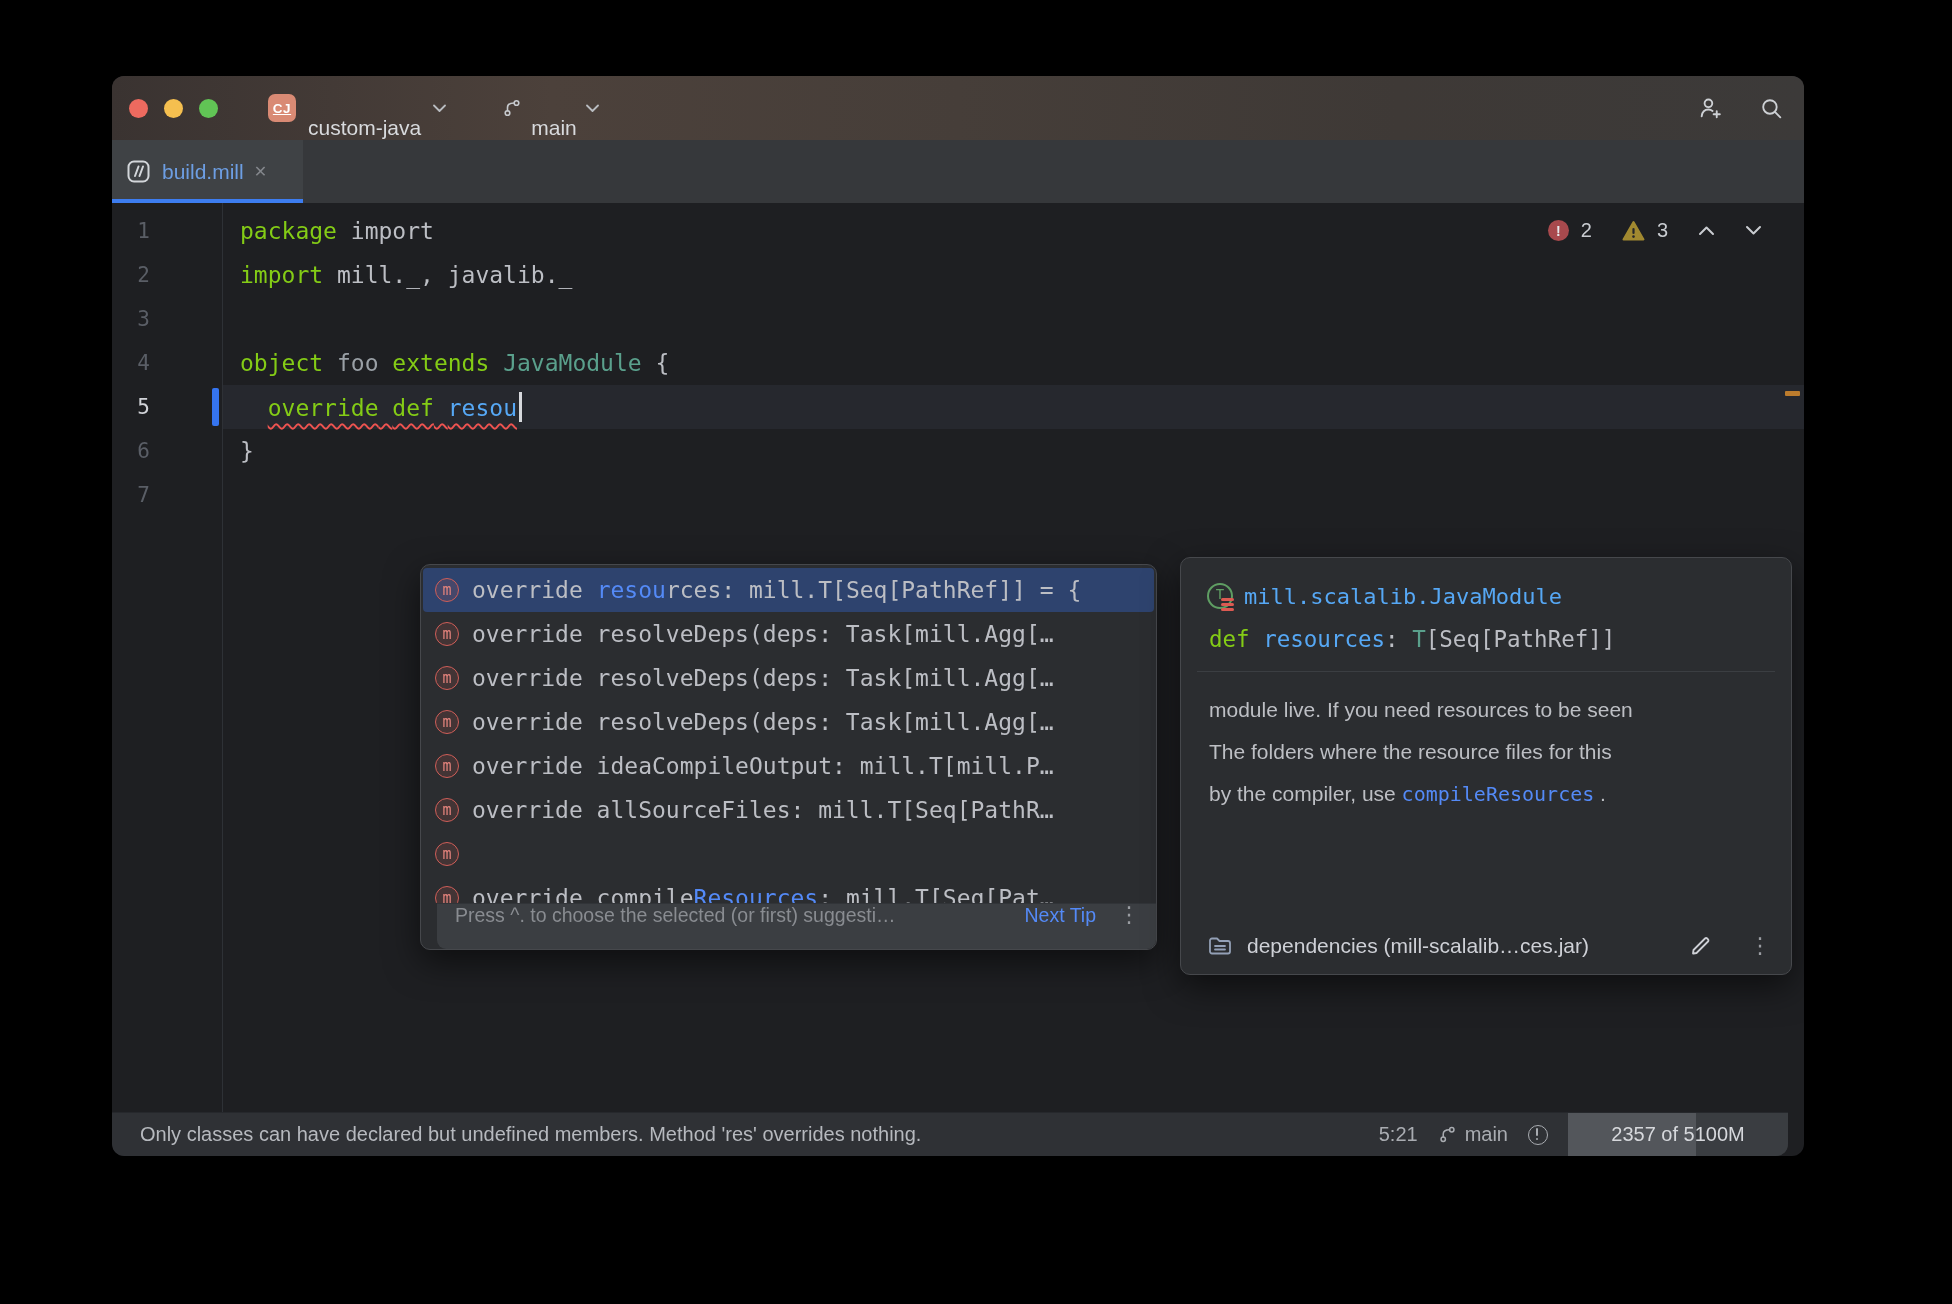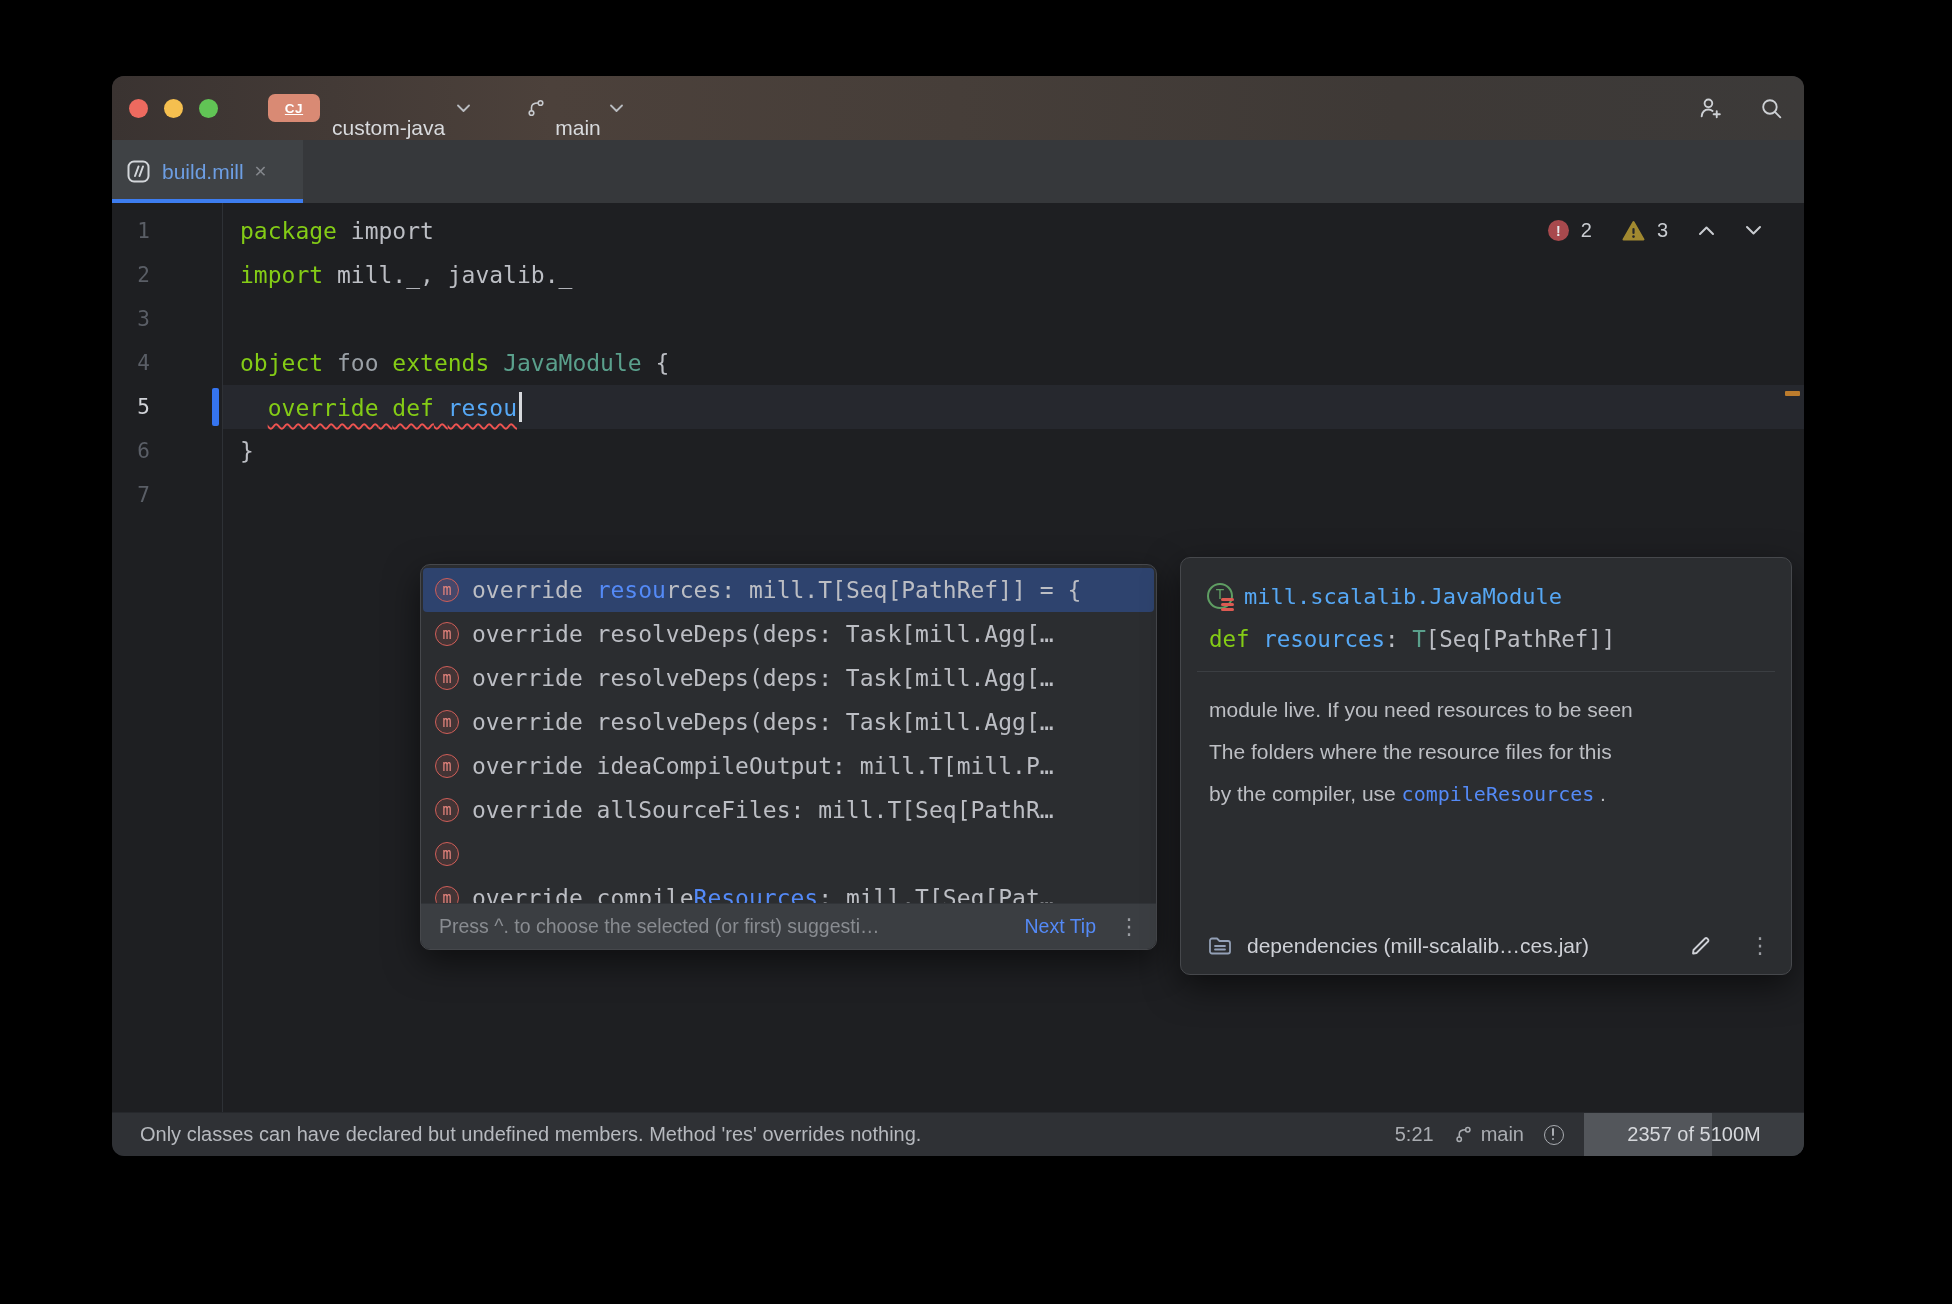--- a/index.html
+++ b/index.html
@@ -9,21 +9,21 @@
     background:#1e1f22; border-radius:12px; overflow:hidden;
     box-shadow:0 30px 80px rgba(0,0,0,.7); }
 
   
   .titlebar { height:64px; display:flex; align-items:center; padding:0 19px 0 17px;
     background:linear-gradient(90deg,#3a3331 0%,#4c413b 26%,#463e39 50%,#3e3936 76%,#3c3a39 100%); }
   .traffic { display:flex; gap:16px; }
   .light { width:19px; height:19px; border-radius:50%; }
   .light.red { background:#ed6a5f; } .light.yellow { background:#f5bf4f; } .light.green { background:#61c455; }
   .proj { margin-left:50px; display:flex; align-items:center; gap:12px; cursor:default; }
-  .proj-badge { width:52px; height:28px; border-radius:7px; background:#d98a74; color:#fff;
+  .proj-badge { width:28px; height:28px; border-radius:7px; background:#d98a74; color:#fff;
     font-size:13.5px; font-weight:bold; letter-spacing:.5px; display:flex; align-items:center; justify-content:center;text-decoration:underline; }
   .tb-text { font-size:21px; color:#d8dadd;margin-top:40px; }
   .chev { display:block; }
   .branch-sel { margin-left:56px; display:flex; align-items:center; gap:9px; }
   .tb-right { margin-left:auto; display:flex; align-items:center; gap:34px; }
 
   
   .tabbar { height:63px; background:#36383b; display:flex; position:relative; }
   .tab { width:191px; display:flex; align-items:center; padding:0 12px 0 14px;
     background:#3f4245; position:relative; }
@@ -59,22 +59,22 @@
     box-shadow:0 12px 34px rgba(0,0,0,.55); }
   .completion { left:308px; top:361px; width:737px; height:386px; z-index:5; overflow:hidden; }
   .c-rows { position:absolute; left:2px; right:2px; top:3px; bottom:46px; overflow:hidden; }
   .c-row { height:44px; display:flex; align-items:center; padding:0 12px; gap:13px;
     font-family:"DejaVu Sans Mono", monospace; font-size:23px; color:#bcbec4; white-space:pre; }
   .c-row.sel { background:#2e436e; border-radius:4px; }
   .m-icon { width:24px; height:24px; border-radius:50%; border:1.5px solid #cf5e58; color:#e3837c;
     background:rgba(205,92,86,.15); font-family:"DejaVu Sans Mono", monospace; font-size:15px;
     display:flex; align-items:center; justify-content:center; flex:none; }
   .seg-match { color:#548af7; }
-  .c-hint { position:absolute; left:0; right:0; bottom:0; height:46px; background:#3b3e42;
-    border-radius:0 0 9px 9px; border-top:1px solid #313438; display:flex; align-items:center;
+  .c-hint { position:absolute; left:16px; right:0; bottom:0; height:46px; background:#3b3e42;
+    border-radius:0 0 9px 9px; border-top:1px solid #313438; display:flex; 
     padding:0 16px 0 18px; font-size:19.5px; color:#898c91; }
   .next-tip { color:#548af7; margin-left:auto; }
   .kebab { color:#9a9da2; font-size:22px; margin-left:22px; line-height:1; }
 
   .docpopup { left:1068px; top:354px; width:612px; height:418px; z-index:6; }
   .doc-head { display:flex; align-items:center; gap:11px; padding:25px 28px 0 26px;
     font-family:"DejaVu Sans Mono", monospace; font-size:22px; color:#56a8f5; }
   .trait-icon { width:26px; height:26px; border:2px solid #5f9e63; border-radius:50%; position:relative; flex:none; }
   .trait-icon .t { position:absolute; left:0; right:0; top:1px; text-align:center; color:#5f9e63;
     font-size:14px; font-family:"DejaVu Sans Mono", monospace; }
@@ -82,21 +82,21 @@
   .rl1 { top:13px; } .rl2 { top:18px; } .rl3 { top:23px; }
   .doc-sig { padding:17px 28px 0 28px; font-family:"DejaVu Sans Mono", monospace; font-size:22.5px; }
   .doc-div { margin:19px 16px 0 16px; height:1px; background:#3b3e42; }
   .doc-desc { padding:17px 28px 0 28px; font-size:21px; line-height:42px; color:#bdbfc4; }
   .seg-code { font-family:"DejaVu Sans Mono", monospace; font-size:20px; color:#548af7; }
   .doc-bottom { position:absolute; left:26px; right:20px; bottom:15px; display:flex; align-items:center;
     gap:14px; font-size:21px; color:#ced0d6; }
   .doc-bottom .pencil { margin-left:auto; }
 
   
-  .statusbar { position:absolute; left:0; right:0; bottom:0; height:44px; background:#2f3135;
+  .statusbar { position:absolute; left:0; right:16px; bottom:0; height:44px; background:#2f3135;
     border-top:1px solid #26282c; display:flex; align-items:center; padding-left:28px;
     font-size:20px; color:#b6b9be; border-radius:0 0 12px 12px; }
   .sb-right { margin-left:auto; display:flex; align-items:center; gap:20px; height:100%; }
   .sb-item { display:flex; align-items:center; gap:8px; color:#a9acb1; }
   .sb-alert { width:20px; height:20px; border-radius:50%; border:1.8px solid #a9acb1; position:relative; }
   .sb-alert i { position:absolute; left:7px; top:2.5px; width:2px; height:8px; background:#a9acb1; border-radius:1px; }
   .sb-alert b { position:absolute; left:6.9px; top:12.5px; width:2.2px; height:2.2px; background:#a9acb1; border-radius:50%; }
   .memory { position:relative; width:220px; height:100%; background:#3a3d41; display:flex;
     align-items:center; justify-content:center; color:#d6d8dc; overflow:hidden; border-radius:0 0 12px 0; }
   .memory .fill { position:absolute; left:0; top:0; bottom:0; background:#53565b; }

